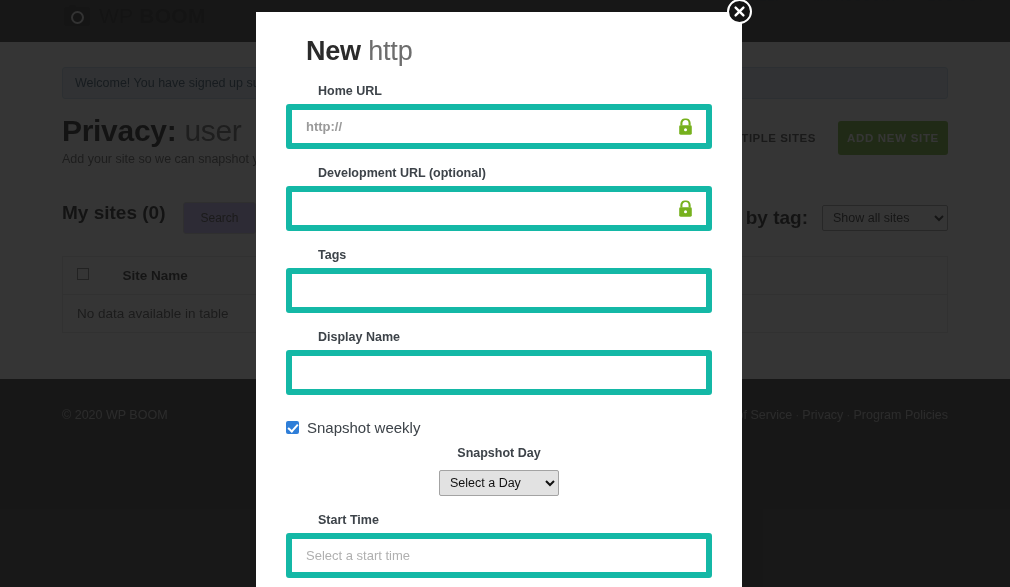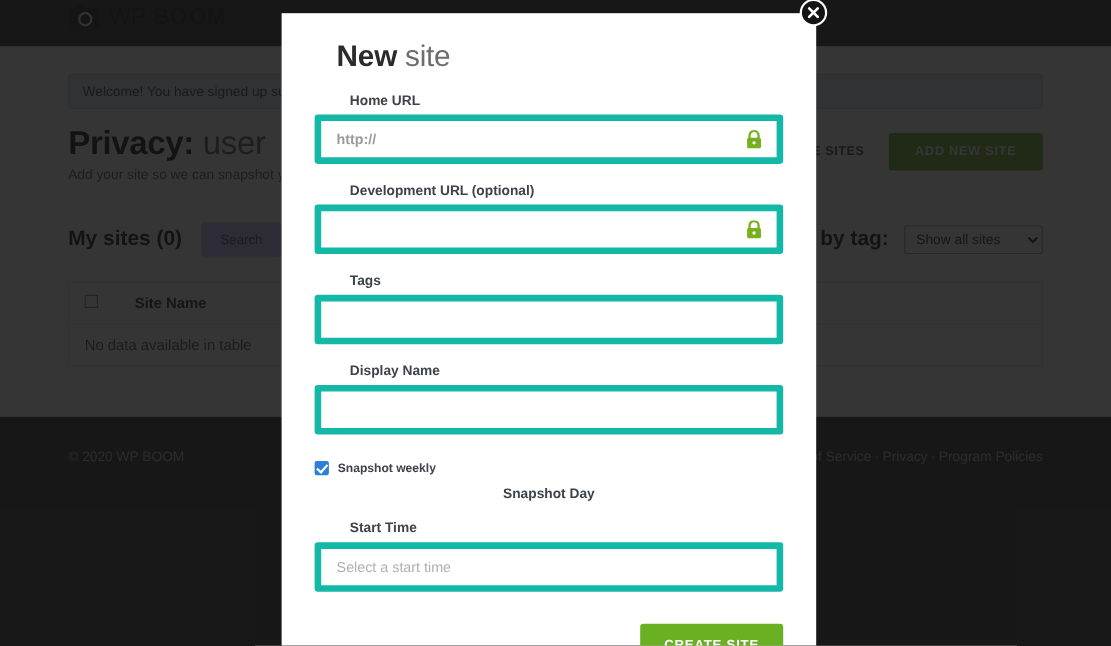--- a/index.html
+++ b/index.html
@@ -141,36 +141,36 @@
     text-decoration: none;
   }
   .btn-green {
     background: #6ab023;
     color: #fff;
     font-size: 11.5px;
     font-weight: 700;
     letter-spacing: .7px;
     border: none;
     border-radius: 3px;
-    padding: 11px 24px;
+    padding: 11px 9px;
     cursor: pointer;
   }
 
   .sites-row {
     display: flex;
     justify-content: space-between;
     align-items: center;
     margin-top: 36px;
   }
   .sites-title {
     font-size: 19px;
     font-weight: 700;
     color: #111;
   }
-  .sites-left { display: flex; align-items: center; gap: 18px; }
+  .sites-left { display: flex; gap: 18px; }
   .btn-search {
     background: #c4b5fd;
     border: 1px solid #d2d2d2;
     border-radius: 3px;
     padding: 8px 16px;
     font-size: 12px;
     color: #444;
     cursor: pointer;
   }
   .sites-right { display: flex; align-items: center; gap: 14px; }
@@ -335,22 +335,22 @@
   .cbx::after {
     content: "";
     position: absolute;
     left: 4px; top: 1px;
     width: 4px; height: 8px;
     border: solid #fff;
     border-width: 0 2px 2px 0;
     transform: rotate(42deg);
   }
   .check-label {
-    font-size: 11px;
-    font-weight: 700;
+    font-size: 15px;
+    font-weight: 400;
     color: #3d4349;
   }
 
   .day-row {
     margin-top: 10px;
     display: flex;
     align-items: center;
     gap: 10px;
     flex-direction: column;
   }
@@ -476,21 +476,21 @@
         <a href="#">Terms of Service</a><span class="footer-sep">·</span><a href="#">Privacy</a><span class="footer-sep">·</span><a href="#">Program Policies</a>
       </div>
     </div>
   </div>
 </div>
 
 <div class="overlay"></div>
 
 <div class="modal">
 
-  <div class="modal-title"><b>New</b><span> site</span></div>
+  <div class="modal-title"><b>New</b><span> http</span></div>
 
   <div class="field">
     <label class="field-label">Home URL</label>
     <div class="field-box">
       <input type="text" placeholder="http://" style="">
       <svg class="lock-icon" viewBox="0 0 15 17">
         <path d="M3.4 7V4.6a4.1 4.1 0 0 1 8.2 0V7" fill="none" stroke="#76b11d" stroke-width="2.1"></path>
         <rect x="1.2" y="6.8" width="12.6" height="9.4" rx="1.4" fill="#76b11d"></rect>
         <circle cx="7.5" cy="11.3" r="1.5" fill="#ffffff"></circle>
       </svg>
@@ -523,20 +523,23 @@
     </div>
   </div>
 
   <div class="check-row">
     <span class="cbx"></span>
     <span class="check-label">Snapshot weekly</span>
   </div>
 
   <div class="day-row">
     <span class="day-label">Snapshot Day</span>
+    <select class="day-select">
+      <option>Select a Day</option>
+    </select>
   </div>
 
   <div class="field">
     <label class="field-label">Start Time</label>
     <div class="field-box">
       <input type="text" class="light" placeholder="Select a start time" style="">
     </div>
   </div>
 
   <div class="modal-actions">

